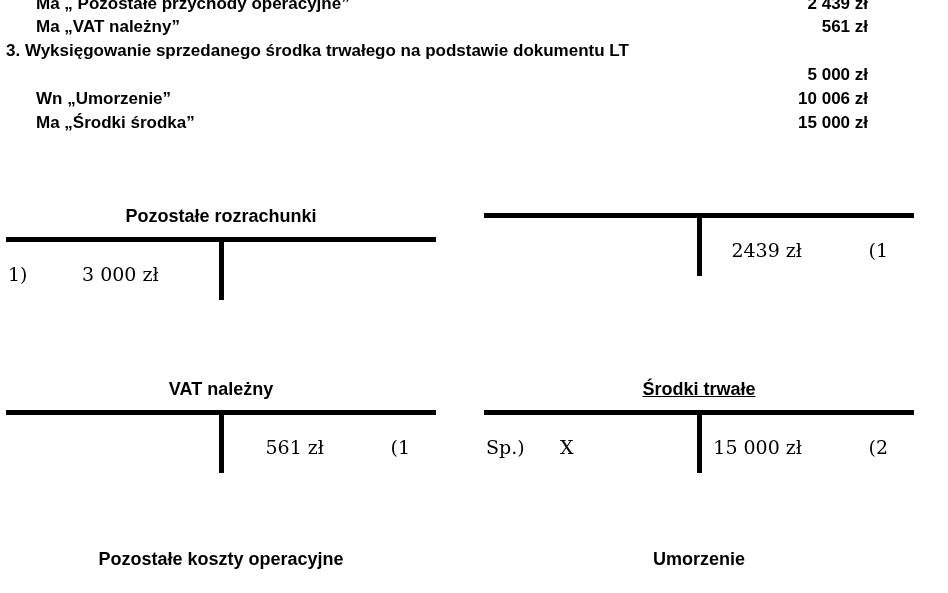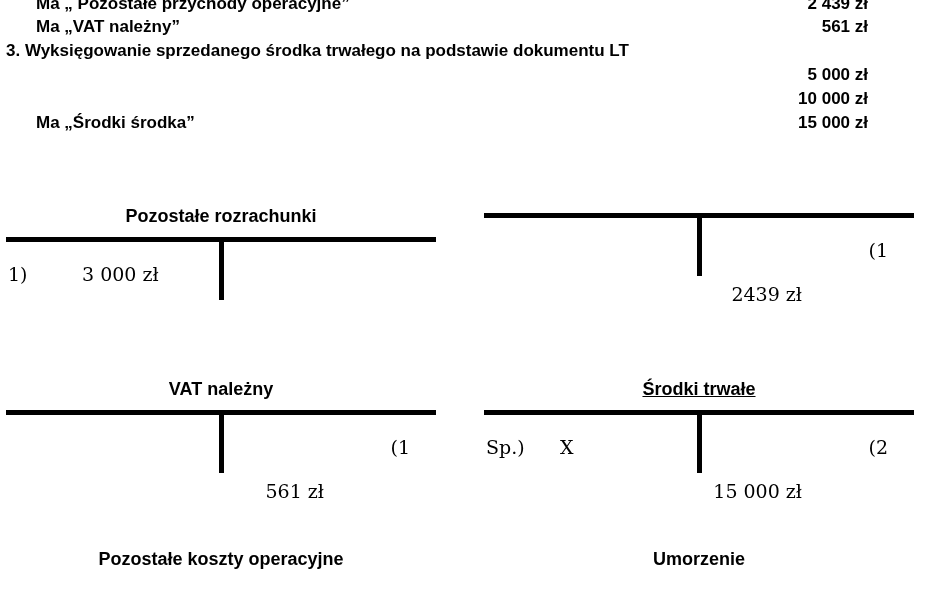--- a/index.html
+++ b/index.html
@@ -88,21 +88,21 @@
   }
   .cell {
     position: absolute;
     top: 26px;
     font-family: "DejaVu Serif", serif;
     font-size: 19px;
     white-space: nowrap;
   }
   .cell.debit-ref  { left: 2px; }
   .cell.debit-val  { left: 76px; }
-  .cell.credit-val { right: 112px; text-align: left; margin-top: 44px; }
+  .cell.credit-val { right: 112px; text-align: left; }
   .cell.credit-ref { right: 26px; }
 
   
   .col-left  { left: 6px; }
   .col-right { left: 484px; }
 </style>
 </head>
 <body>
 
 <div class="entries">
@@ -122,21 +122,22 @@
   <div class="entry-row indent-0">
     <span class="txt">3. Wyksięgowanie sprzedanego środka trwałego na podstawie dokumentu LT</span>
     <span class="amt"></span>
   </div>
 
   <div class="entry-row indent-1">
     <span class="amt">5 000 zł</span>
   </div>
 
   <div class="entry-row indent-1">
-    <span class="amt">10 000 zł</span>
+    <span class="txt">Wn „Umorzenie”</span>
+    <span class="amt">10 006 zł</span>
   </div>
 
   <div class="entry-row indent-1">
     <span class="txt">Ma „Środki środka”</span>
     <span class="amt">15 000 zł</span>
   </div>
 
 </div>
 
 <div class="t-account col-left" style="top:205px;">

